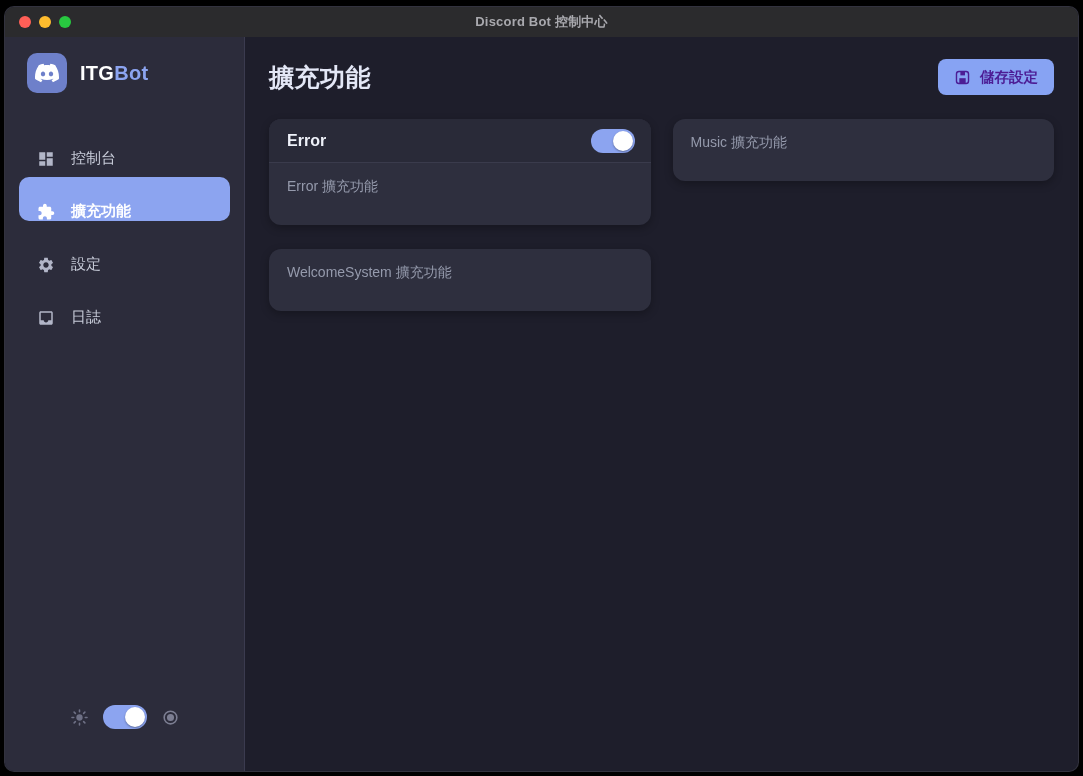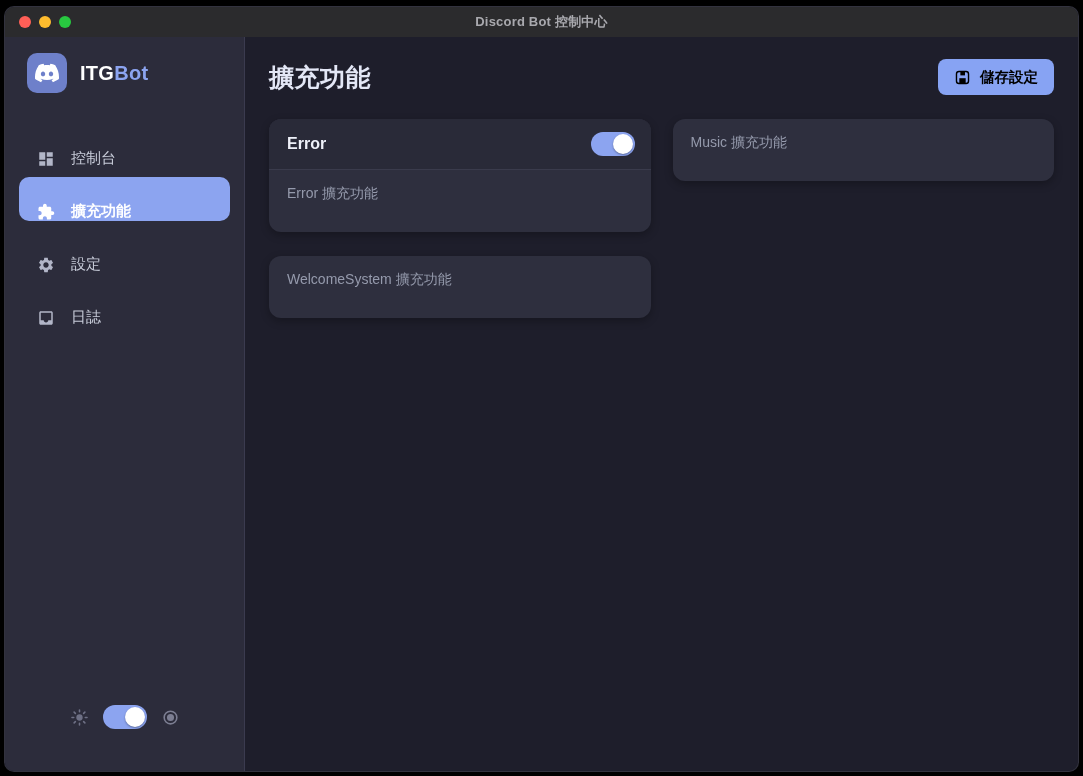--- a/index.html
+++ b/index.html
@@ -74,34 +74,34 @@
   }
   .switch.on .knob { right: 2px; }
   .switch.off .knob { left: 2px; }
 
   
   .main { flex: 1; padding: 22px 24px; overflow: hidden; }
   .main-header { display: flex; align-items: center; justify-content: space-between; margin-bottom: 24px; }
   .page-title { font-size: 25px; font-weight: 700; color: #E3E7F6; letter-spacing: .5px; }
   .save-btn {
     height: 36px; padding: 0 16px; border: none; border-radius: 8px;
-    background: var(--accent-button, #87A3F3); color: #000000;
+    background: var(--accent-button, #87A3F3); color: #4c1d95;
     font-size: 14.5px; font-weight: 700; font-family: inherit;
     display: flex; align-items: center; gap: 9px; cursor: pointer;
   }
   .save-btn svg { width: 17px; height: 17px; }
 
   .cards { display: grid; grid-template-columns: 1fr 1fr; column-gap: 22px; row-gap: 24px; align-items: start; }
   .card {
     border-radius: 12px; overflow: hidden;
     background: var(--card-bg, #2E2F3E);
     box-shadow: 0 3px 8px rgba(0,0,0,.28);
   }
   .card-header {
-    height: 51px; background: var(--card-header-bg, #292A38);
+    height: 44px; background: var(--card-header-bg, #292A38);
     border-bottom: 1px solid #3A3B4C;
     display: flex; align-items: center; justify-content: space-between;
     padding: 0 16px 0 18px;
   }
   .card-title { font-size: 16px; font-weight: 700; color: #EEF1F9; }
   .card-body { padding: 15px 18px 29px 18px; font-size: 14px; color: #959AAC; }
 </style>
 </head>
 <body>
 

